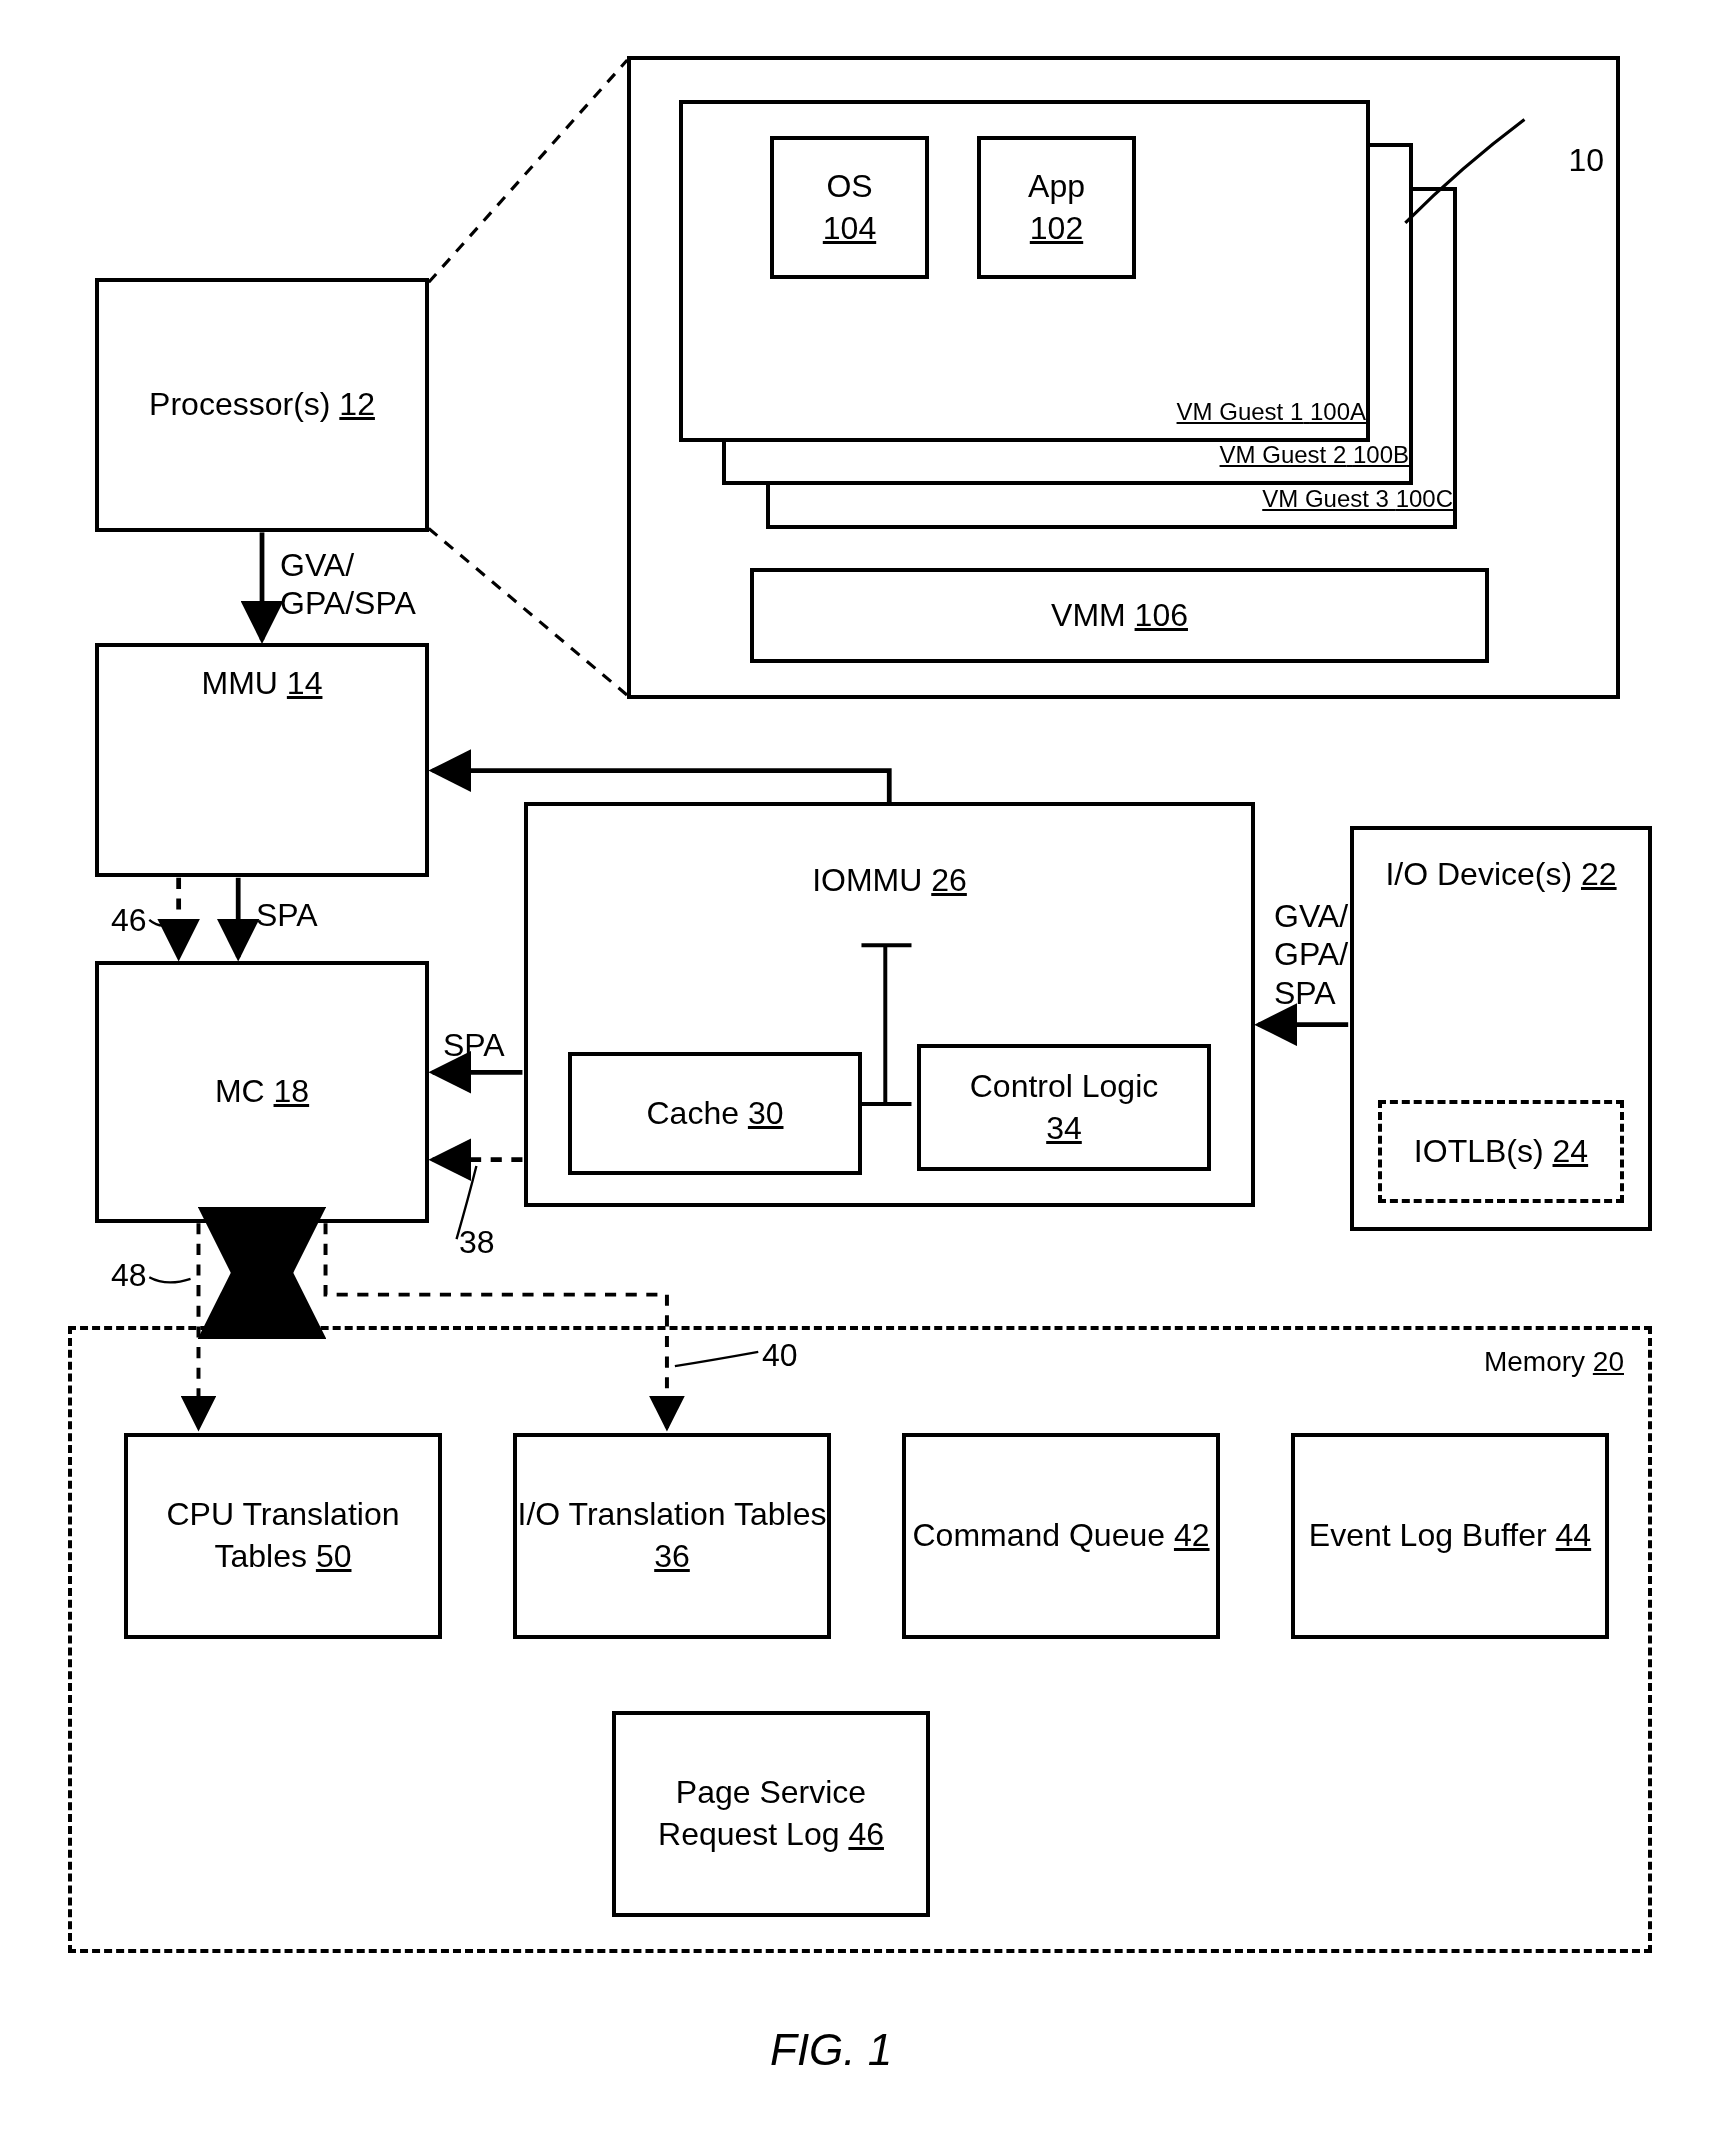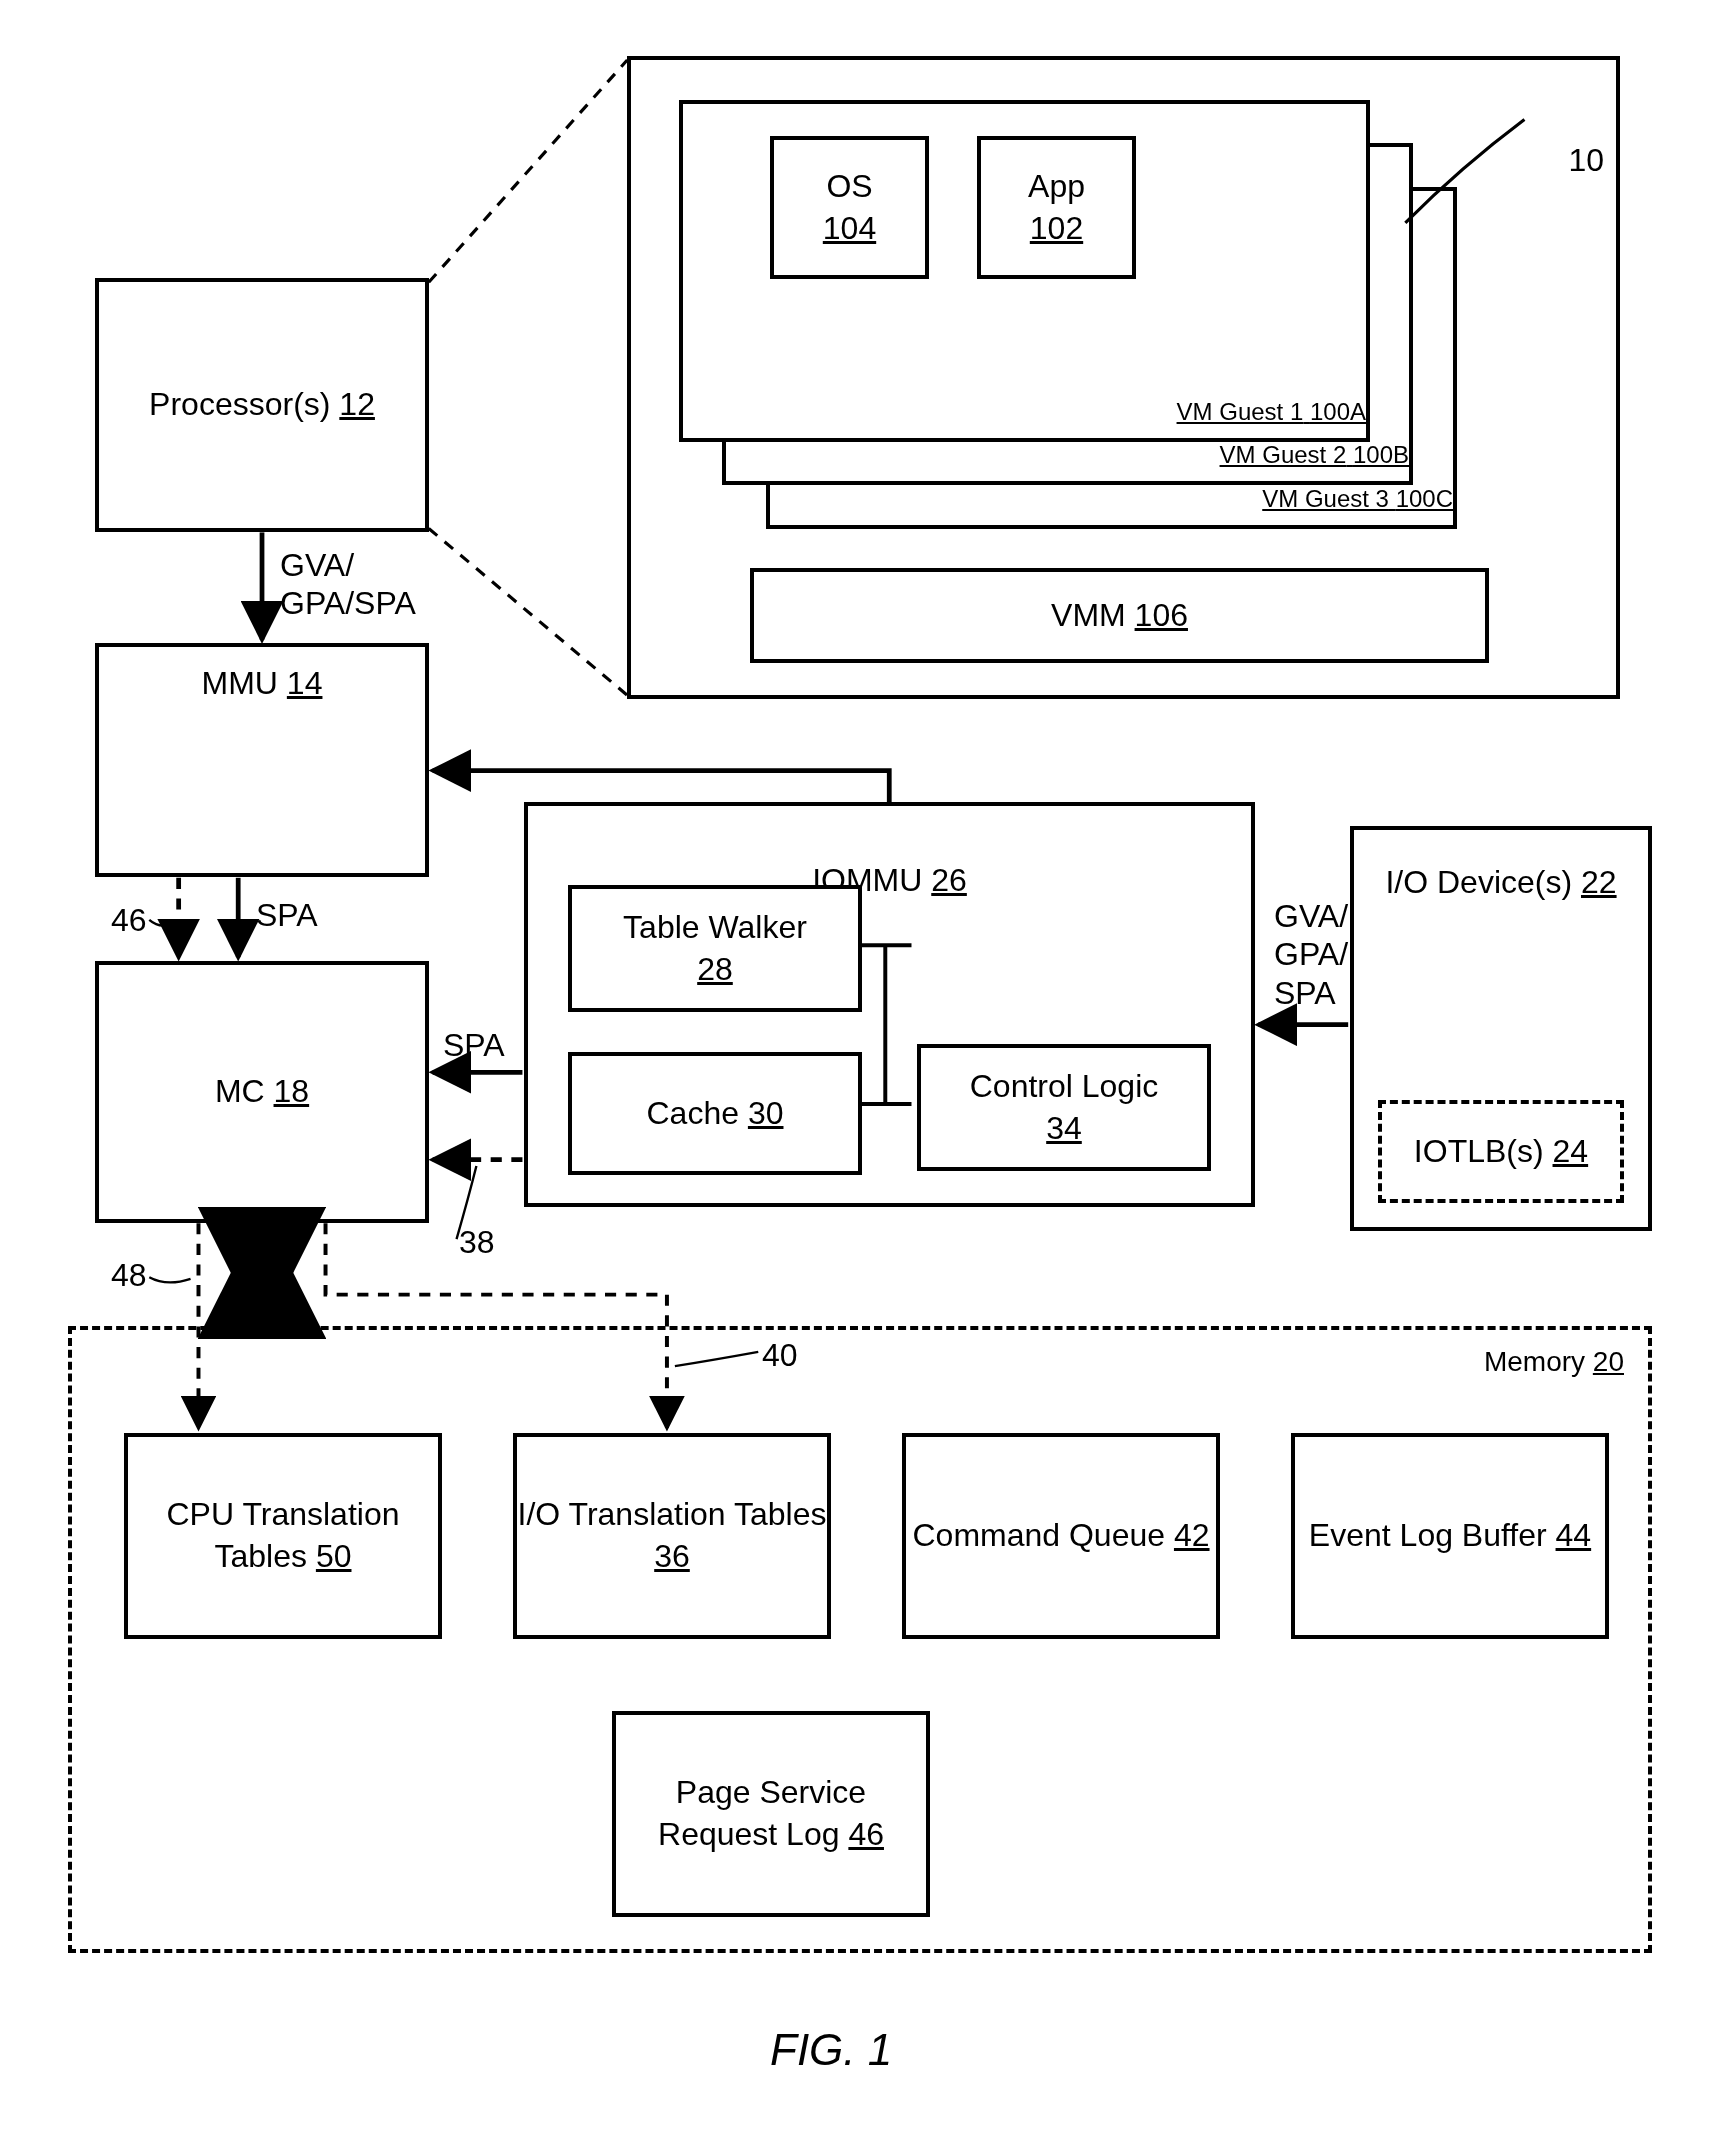--- a/index.html
+++ b/index.html
@@ -142,41 +142,36 @@
         <span>VMM</span> <span class="u">106</span>
       </span>
     </div>
   </div>
 
   <div class="box" style="left:524px; top:802px; width:731px; height:405px; justify-content:flex-start;">
     <div class="inner-label-top">
       <span>IOMMU</span> <span class="u">26</span>
     </div>
 
-    <div class="box" style="position:absolute; left:40px; top:79px; width:294px; height:127px;">
-      <span>
-        <span>Table Walker</span><br><span class="u">28</span>
-      </span>
-    </div>
 
 
     <div class="box" style="position:absolute; left:40px; top:246px; width:294px; height:123px;justify-content:center;">
       <span>
         <span>Cache</span> <span class="u">30</span>
       </span>
     </div>
 
     <div class="box" style="position:absolute; left:389px; top:238px; width:294px; height:127px;">
       <span>
         <span>Control Logic</span><br><span class="u">34</span>
       </span>
     </div>
   </div>
 
-  <div class="box" style="left:1350px; top:826px; width:302px; height:405px; justify-content:flex-start; padding-top:32px;">
+  <div class="box" style="left:1350px; top:826px; width:302px; height:405px; justify-content:flex-start; padding-top:24px;">
     <span>
       <span>I/O Device(s)</span> <span class="u">22</span>
     </span>
 
     <div class="box box-dashed" style="position:absolute; left:24px; bottom:24px; width:246px; height:103px;">
       <span>
         <span>IOTLB(s)</span> <span class="u">24</span>
       </span>
     </div>
   </div>

